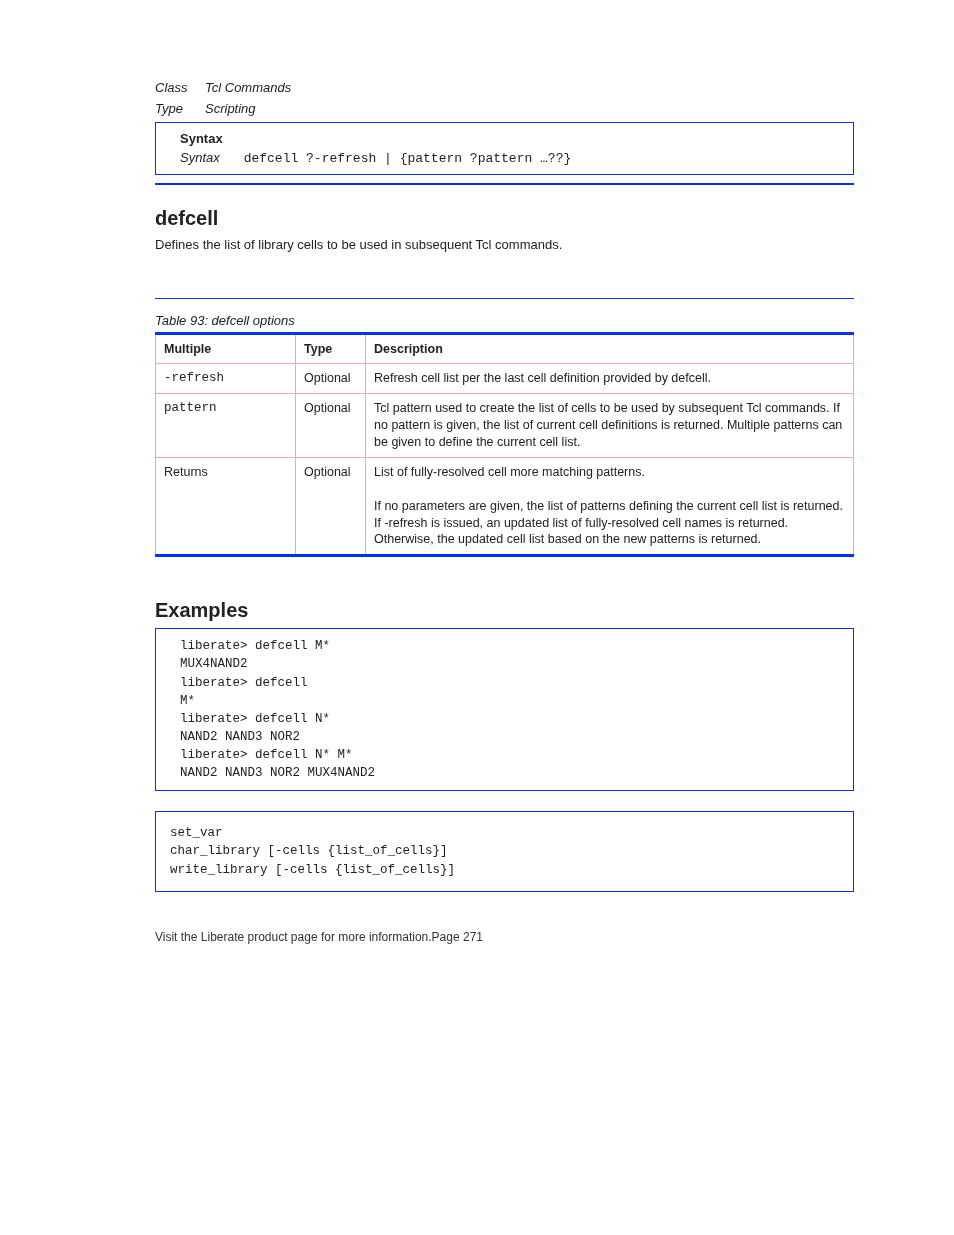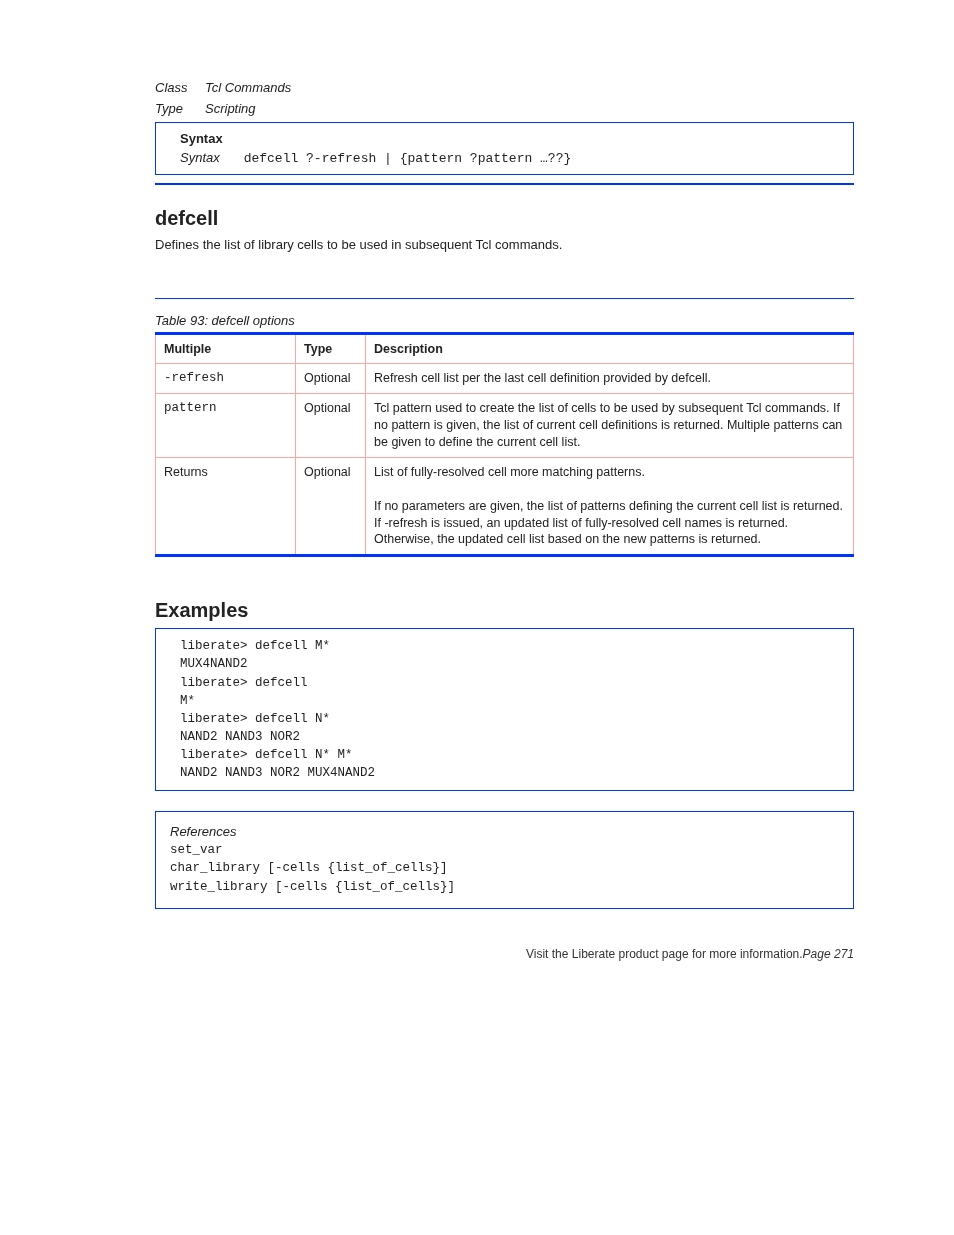--- a/index.html
+++ b/index.html
@@ -68,26 +68,26 @@
     line-height: 1.45;
   }
   .refbox {
     border: 1px solid #0033ff;
     padding: 12px 14px;
     margin-top: 20px;
   }
   .refbox .lab { font-style: italic; display:block; margin-bottom:2px; }
   .footer {
     display:flex;
-    justify-content: flex-end;
+    justify-content: flex-start;
     font-size: 12px;
     margin-top: 38px;
     color: #333;
   }
-  .footer .r { font-style: italic; }
+  .footer .r { }
 </style>
 </head>
 <body>
 
 <div class="page">
 
   <div class="header-pair">
     <span class="lab">Class</span>
     <span>Tcl Commands</span>
   </div>
@@ -150,21 +150,20 @@
 MUX4NAND2
 liberate&gt; defcell
 M*
 liberate&gt; defcell N*
 NAND2 NAND3 NOR2
 liberate&gt; defcell N* M*
 NAND2 NAND3 NOR2 MUX4NAND2</pre>
   </div>
 
   <div class="refbox">
-    <span class="lab">References</span>
     <pre class="pre">set_var
 char_library [-cells {list_of_cells}]
 write_library [-cells {list_of_cells}]</pre>
   </div>
 
   <div class="footer">
     <span>Visit the Liberate product page for more information.</span>
     <span class="r">Page 271</span>
   </div>
 

